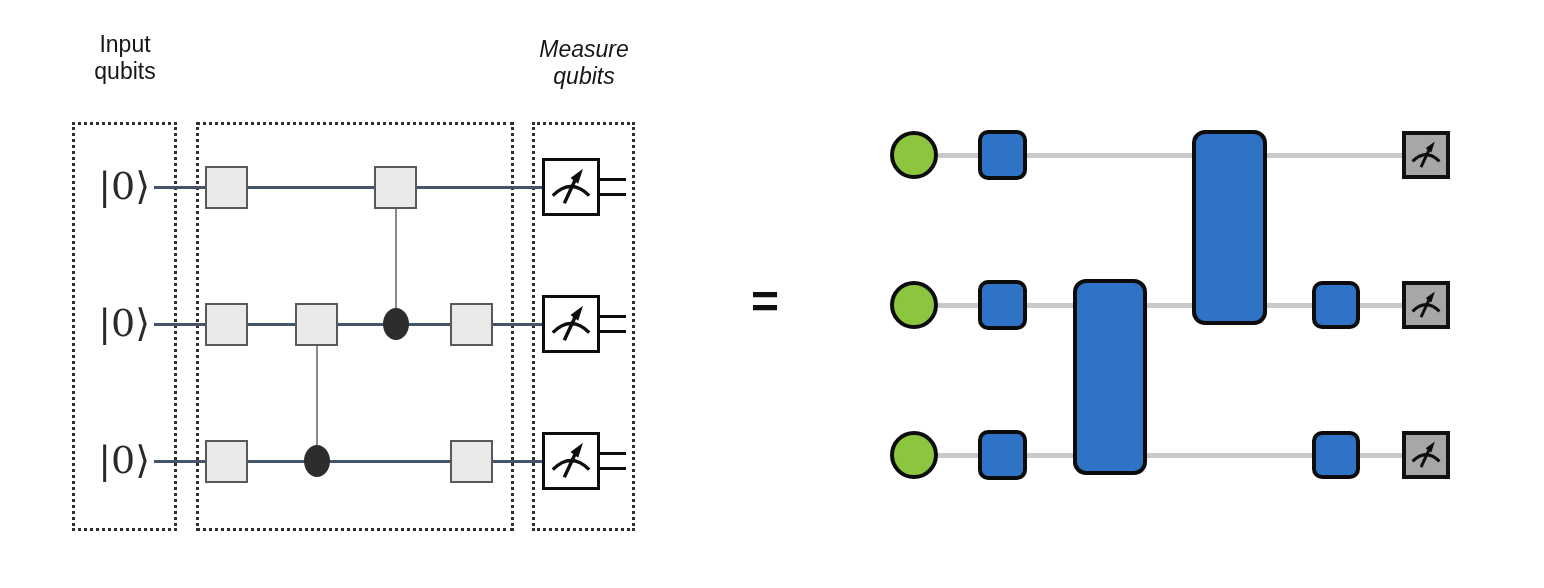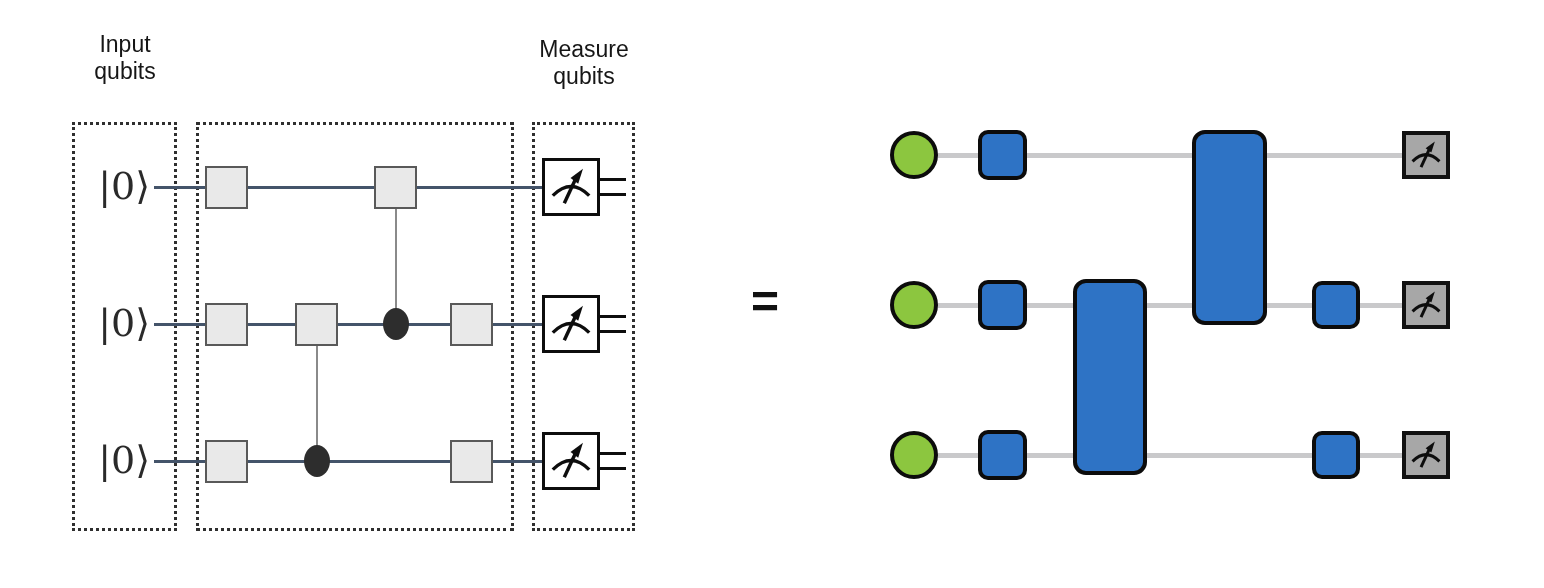--- a/index.html
+++ b/index.html
@@ -42,21 +42,21 @@
 </style>
 </head>
 <body>
 
 <div class="canvas">
 
   <div class="abs" style="left:0;top:0;width:700px;height:588px;">
 
     <div class="seclabel" style="left:125px;top:31px;">Input
 qubits</div>
-    <div class="seclabel" style="left:584px;top:36px;">Measure
+    <div class="seclabel" style="left:584px;top:36px;font-style:italic;">Measure
 qubits</div>
 
     <div class="dotted-box" style="left:72px;top:122px;width:105px;height:409px;"></div>
     <div class="dotted-box" style="left:196px;top:122px;width:318px;height:409px;"></div>
     <div class="dotted-box" style="left:532px;top:122px;width:103px;height:409px;"></div>
 
     <div class="ket" style="left:88px;top:187px;">|0⟩</div>
     <div class="ket" style="left:88px;top:324px;">|0⟩</div>
     <div class="ket" style="left:88px;top:461px;">|0⟩</div>
 

